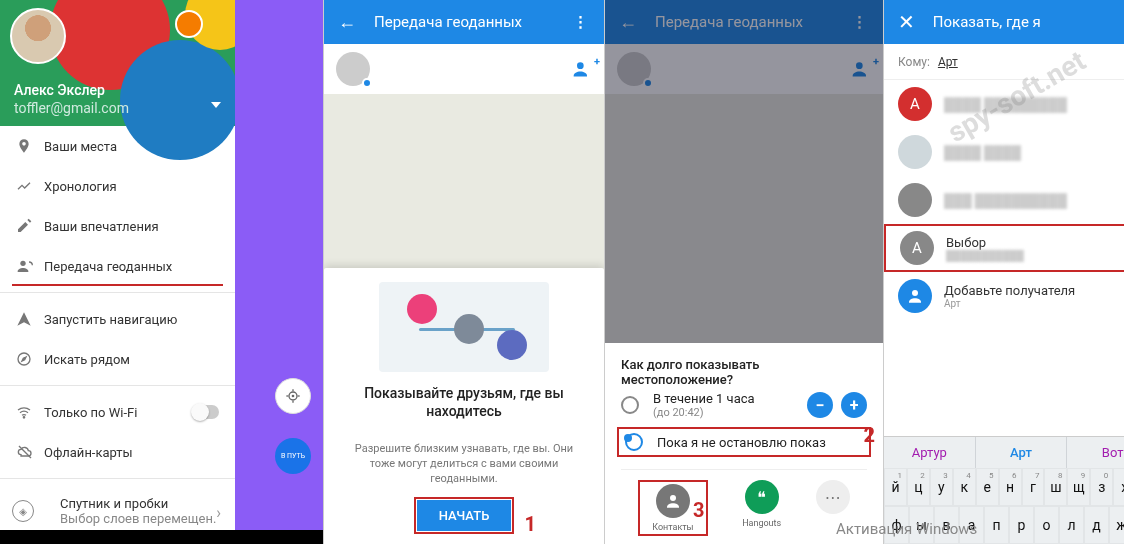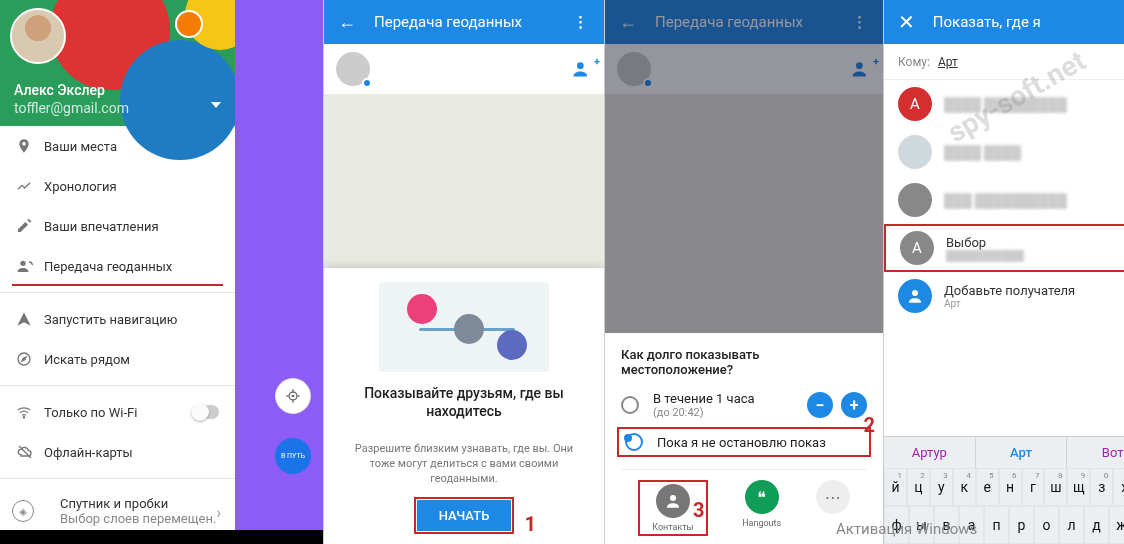--- a/index.html
+++ b/index.html
@@ -64,21 +64,21 @@
 .card h4{font-size:14px;font-weight:500;color:#222;margin-bottom:22px;line-height:1.3}
 .card p{font-size:11px;color:#777;line-height:1.35;margin-bottom:10px}
 .btn-blue{display:inline-block;background:#1e88e5;color:#fff;padding:8px 22px;font-size:13px;font-weight:500;border:none}
 .btn-wrap{display:inline-block;border:2px solid #c62828;padding:1px}
 .num-red{position:absolute;color:#c62828;font-size:20px;font-weight:700}
 
 
 .s3{display:flex;flex-direction:column}
 .s3 .dim{position:absolute;inset:0;background:rgba(20,20,40,.45);pointer-events:none}
 .sheet{position:absolute;left:0;right:0;bottom:0;background:#fff;padding:14px 16px 8px}
-.sheet h5{font-size:13px;font-weight:500;color:#222;margin-bottom:14px}
+.sheet h5{font-size:13px;font-weight:500;color:#222;margin-bottom:4px}
 .opt{display:flex;align-items:center;margin-bottom:8px;position:relative}
 .radio{width:18px;height:18px;border:2px solid #888;border-radius:50%;margin-right:14px;flex-shrink:0}
 .radio.on{border-color:#1e88e5}
 .radio.on::after{content:'';position:absolute;left:5px;top:5px;width:8px;height:8px;background:#1e88e5;border-radius:50%}
 .opt .lbls{flex:1}
 .opt .l1{font-size:13px;color:#222}
 .opt .l2{font-size:11px;color:#888}
 .pm{width:26px;height:26px;border-radius:50%;color:#fff;display:flex;align-items:center;justify-content:center;font-size:16px;font-weight:700;margin-left:4px}
 .pm.minus{background:#1e88e5}
 .pm.plus{background:#1e88e5;margin-left:8px}

